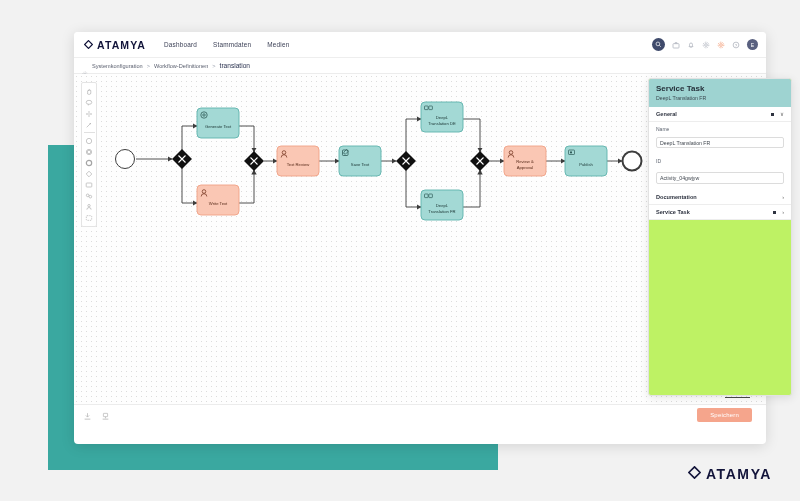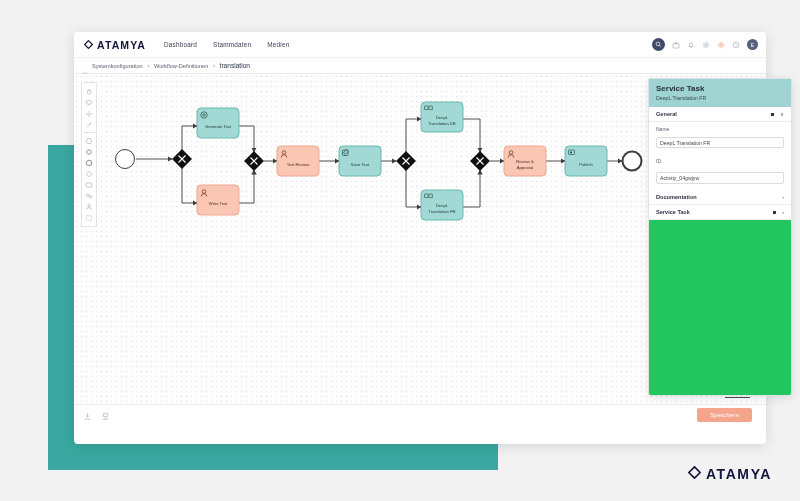--- a/index.html
+++ b/index.html
@@ -134,21 +134,21 @@
     background: #f5a58c; color: #ffffff;
     font-size: 6px; border: none; border-radius: 2px;
     padding: 4px 13px; cursor: pointer;
     letter-spacing: .2px;
   }
 
   
   .props-panel {
     position: absolute; left: 632px; top: 78px;
     width: 144px; height: 318px;
-    background: #22c55e;
+    background: #bef264;
     border: 1px solid #e2e2e2;
     border-radius: 3px;
     box-shadow: 0 2px 10px rgba(0,0,0,0.10);
     overflow: hidden;
     z-index: 20;
   }
   .props-header {
     background: #9ed3d1;
     padding: 5px 7px 6px 7px;
   }

